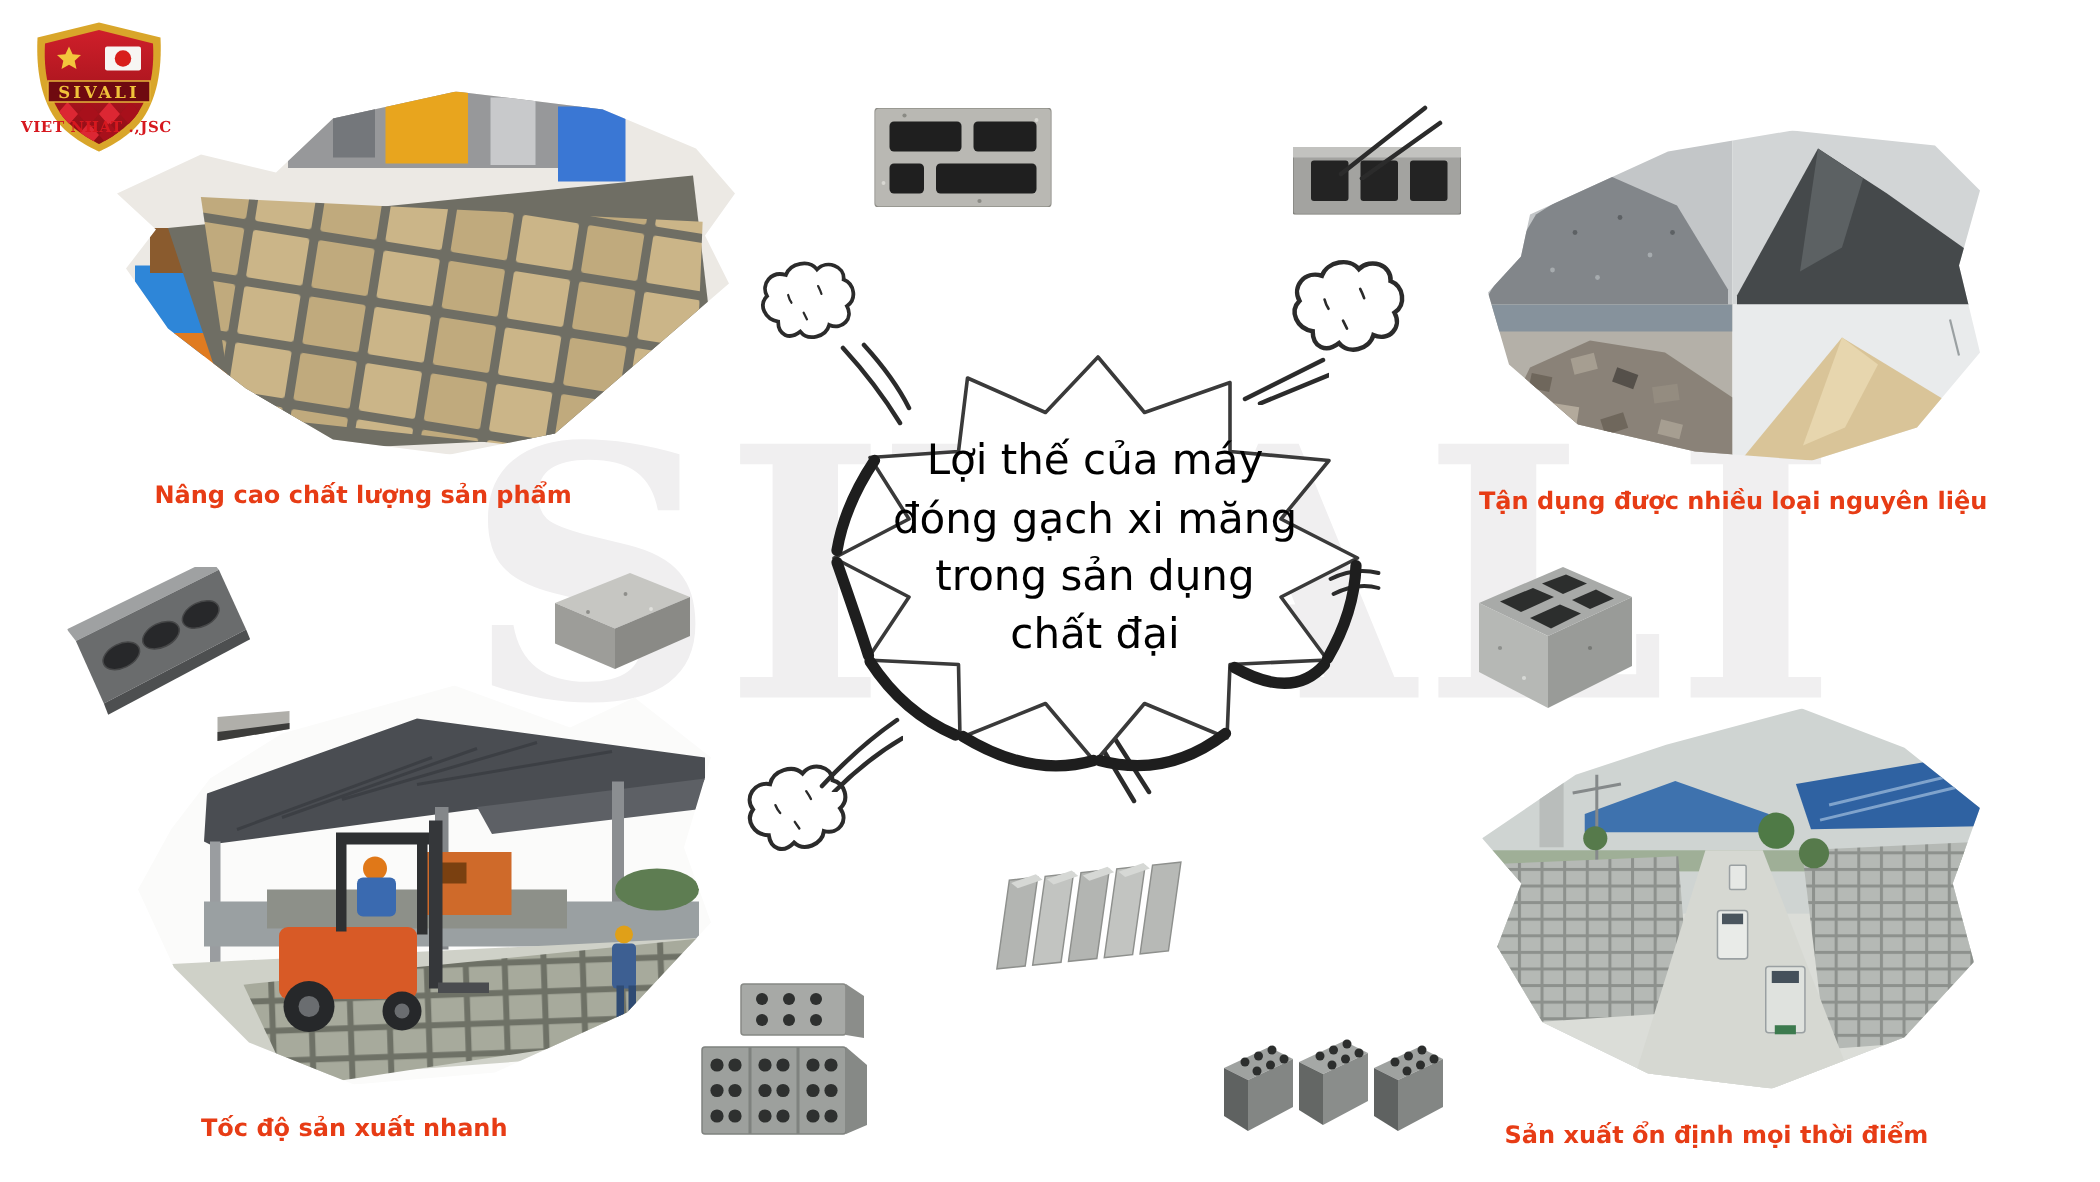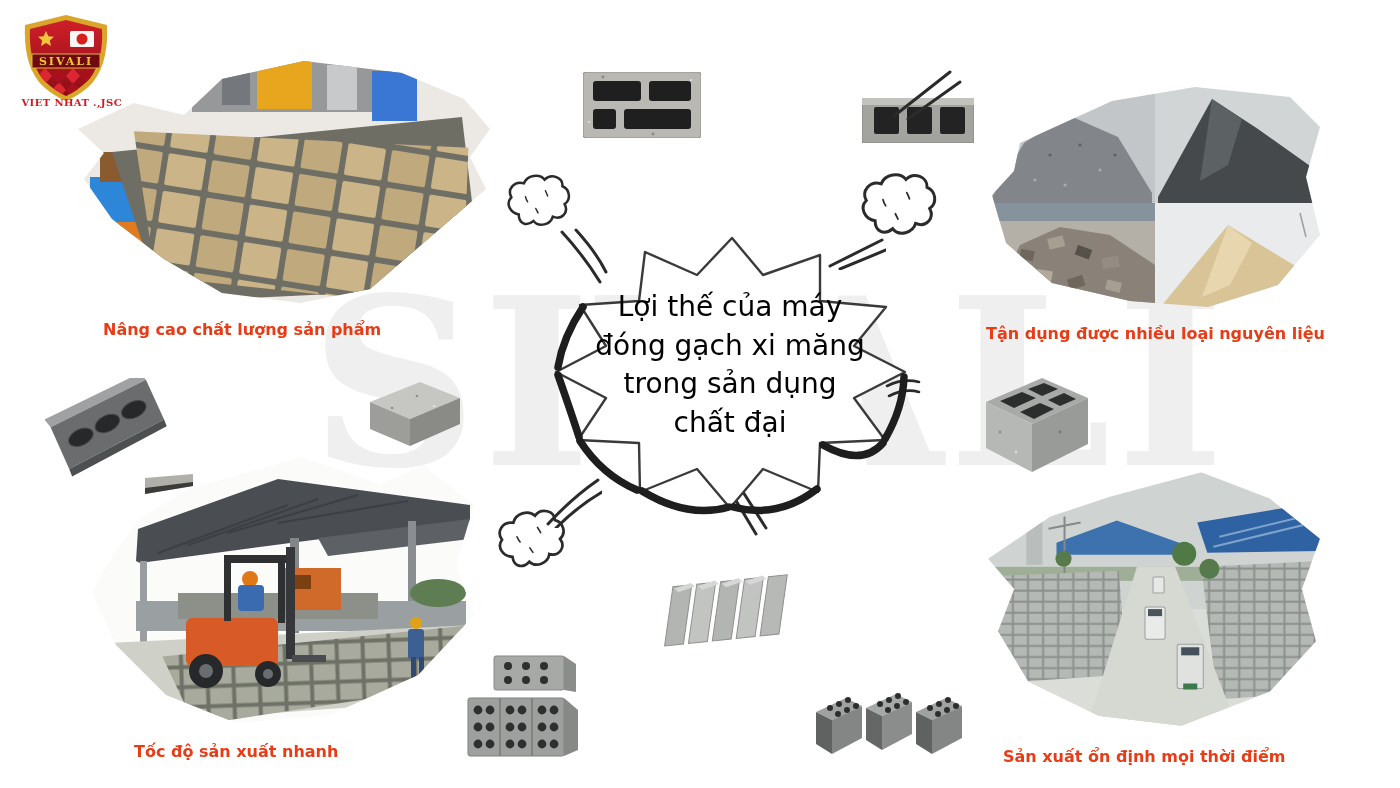--- a/index.html
+++ b/index.html
@@ -9,21 +9,21 @@
   .photo{z-index:3;}
   .block{z-index:4;}
   .doodle{z-index:4;}
   .caption{z-index:6;font-weight:bold;font-size:16px;color:#e73c15;white-space:nowrap;font-family:"DejaVu Sans",sans-serif;}
   #watermark{z-index:1;left:310px;top:268px;font-family:"DejaVu Serif",serif;font-weight:bold;
              font-size:232px;line-height:1;color:#f0eff0;letter-spacing:5px;user-select:none;}
   #starburst{z-index:5;}
   #main-title{z-index:6;left:552px;top:288px;width:356px;text-align:center;
               font-weight:normal;font-size:28px;line-height:1.38;color:#000000;}
   #logo{z-index:7;}
-  #company-name{z-index:7;left:14px;top:97px;width:108px;text-align:right;
+  #company-name{z-index:7;left:14px;top:80px;width:108px;text-align:left;
                 font-family:"DejaVu Serif",serif;font-weight:bold;font-size:10px;
                 letter-spacing:0.4px;color:#d6181f;}
   svg{display:block;}
 </style>
 </head>
 <body>
 
 <div id="canvas">
 
   <svg width="0" height="0" style="position:absolute">

